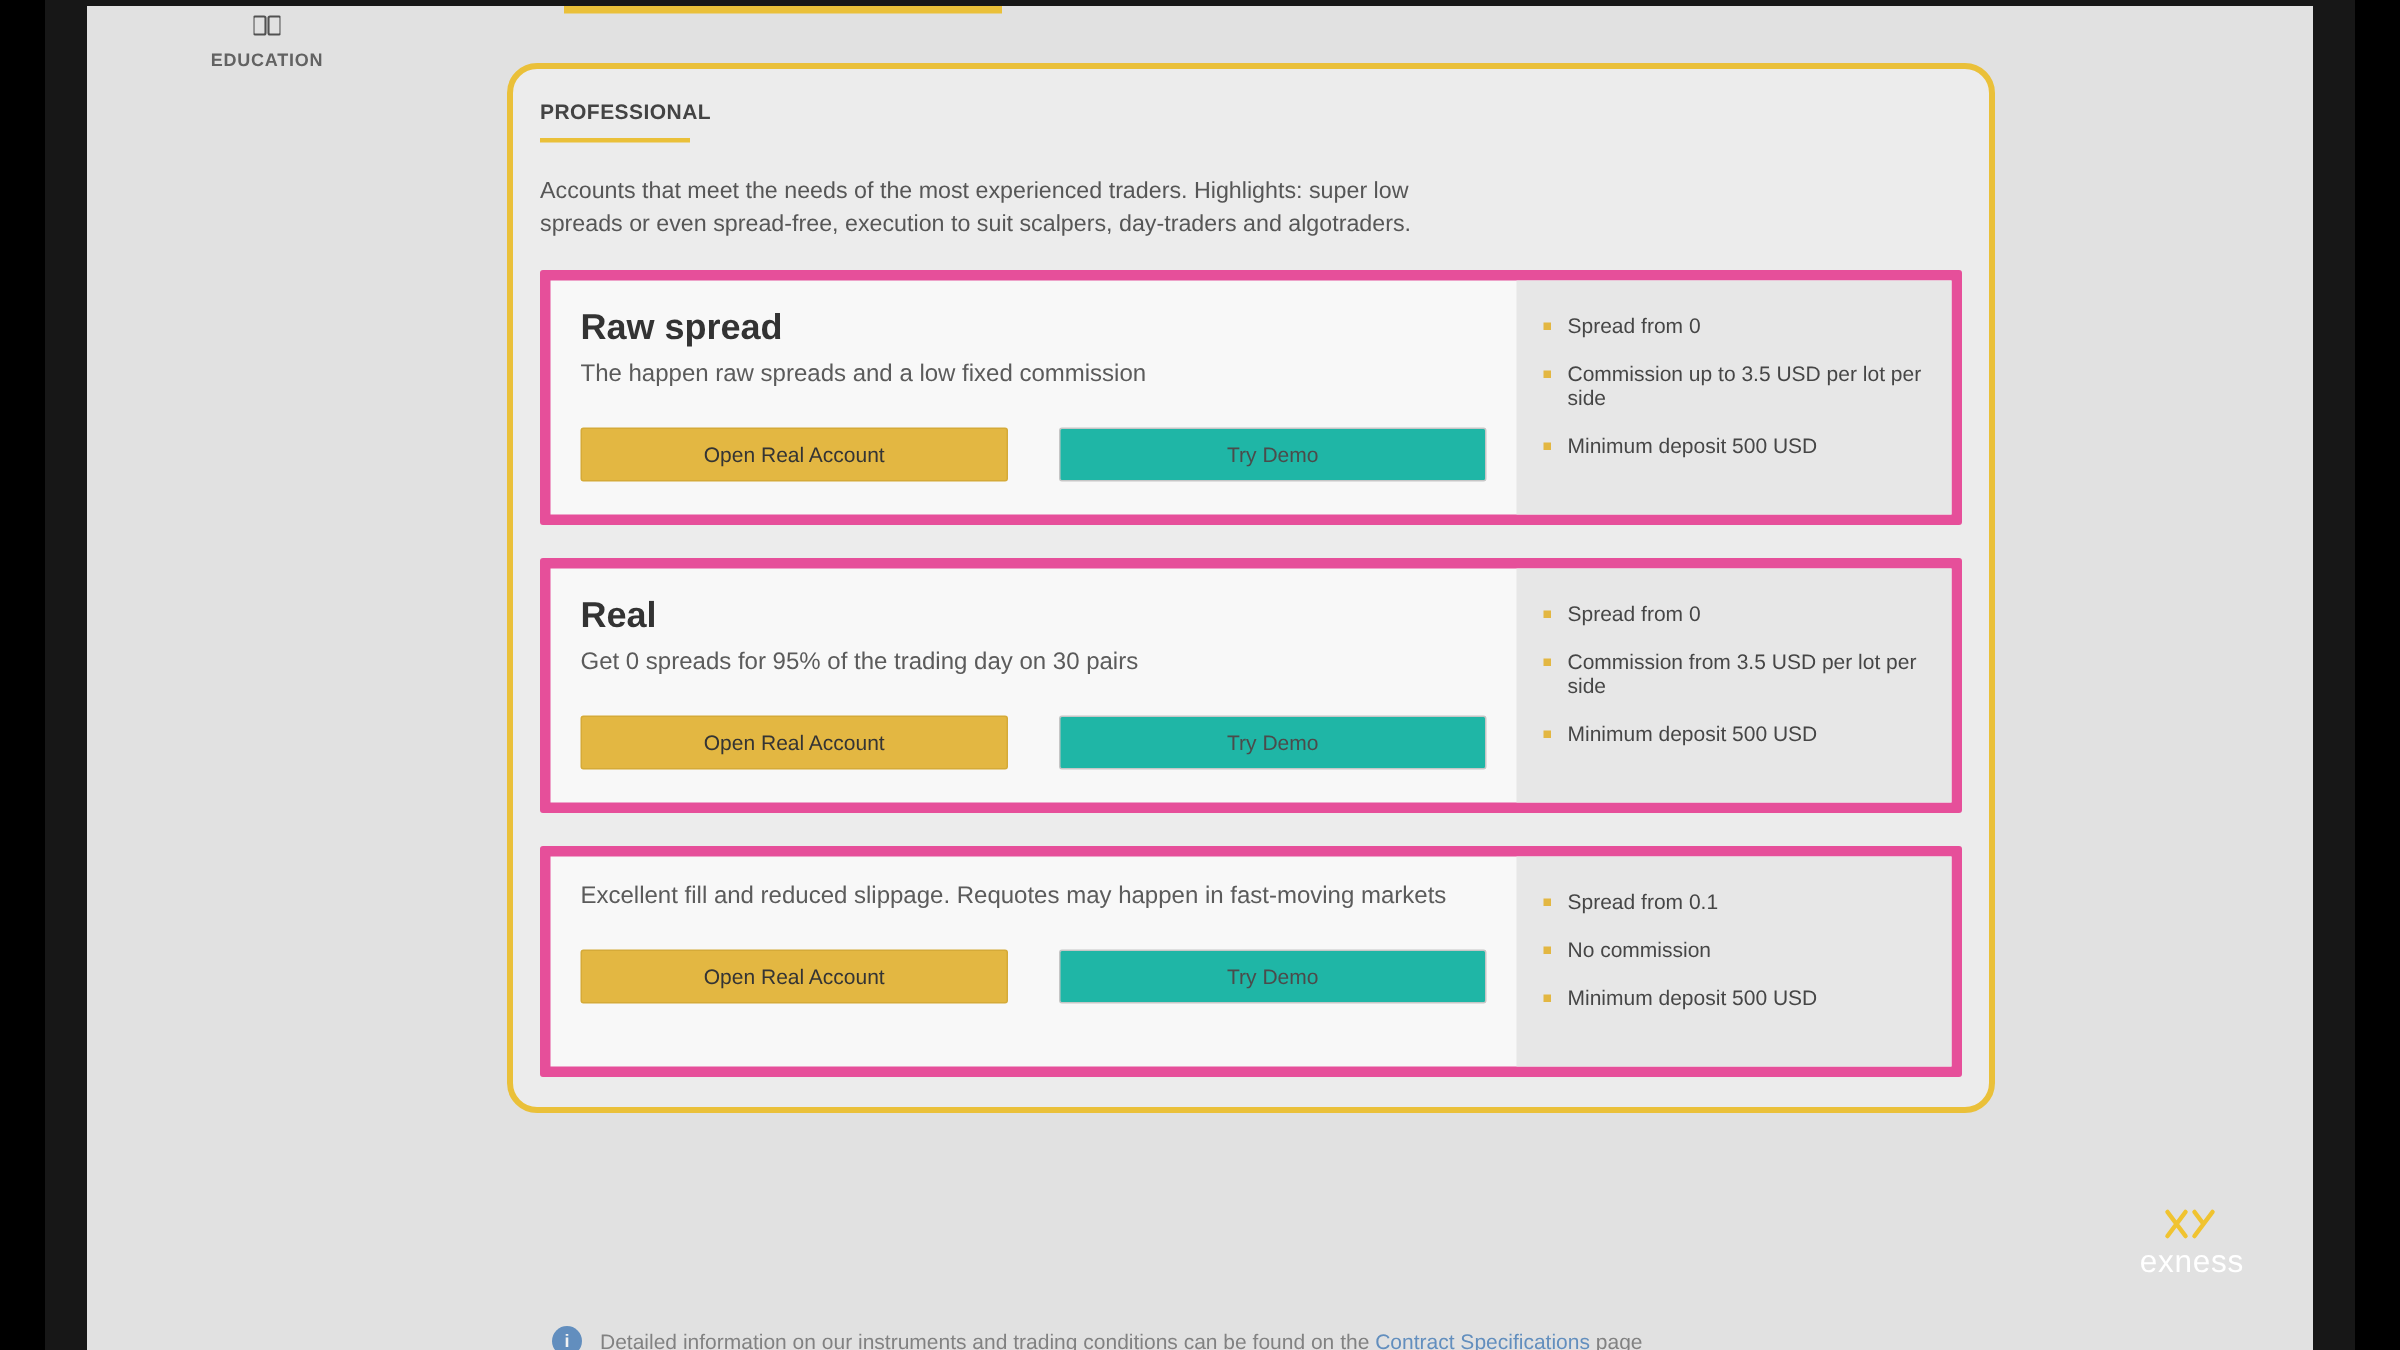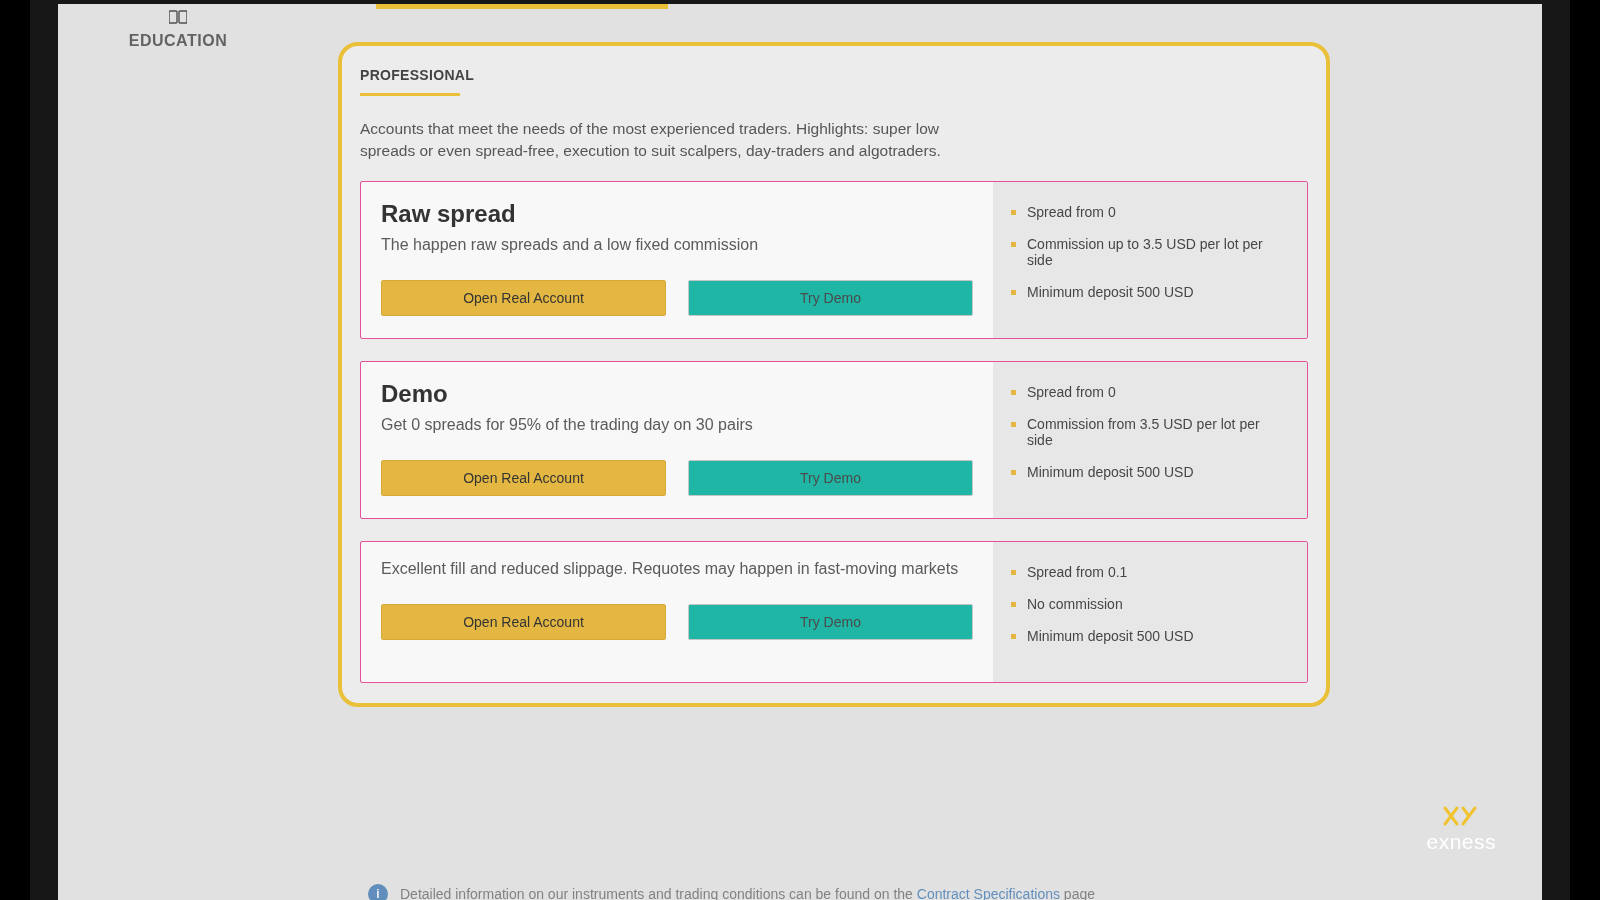--- a/index.html
+++ b/index.html
@@ -32,21 +32,21 @@
     display: flex;
     flex-direction: column;
     align-items: center;
     padding-top: 2px;
   }
   .sidebar-item {
     width: 100%;
     text-align: center;
     padding: 4px 16px 14px;
     color: #5d5d5d;
-    font-size: 16px;
+    font-size: 12px;
     font-weight: 600;
     letter-spacing: .5px;
     cursor: pointer;
   }
   .sidebar-item .icon { font-size: 16px; color: #4a4a4a; display:block; margin-bottom:4px; }
   .content-bg {
     position: absolute;
     left: 240px; top: 0; right: 0; bottom: 0;
     background: #e7e7e7;
   }
@@ -81,21 +81,21 @@
   .modal-desc {
     color: #505050;
     font-size: 15.5px;
     line-height: 1.45;
     padding: 14px 40px 18px 18px;
     max-width: 680px;
   }
   .cards { padding: 0 18px; }
   .card {
     background: #fff;
-    border: 1px solid #ec4899;
+    border: 7px solid #ec4899;
     border-radius: 2px;
     margin-bottom: 22px;
     display: flex;
   }
   .card-left {
     flex: 1;
     padding: 18px 20px 20px 20px;
   }
   .card-right {
     width: 320px;
@@ -106,21 +106,21 @@
     font-size: 24px;
     font-weight: 700;
     color: #2a2a2a;
     margin-bottom: 8px;
   }
   .card-sub {
     font-size: 16px;
     color: #555;
     margin-bottom: 26px;
   }
-  .card-actions { display: flex; gap: 22px; }
+  .card-actions { display: flex; gap: 34px; }
   .btn {
     width: 285px;
     height: 36px;
     display: flex;
     align-items: center;
     justify-content: center;
     font-size: 14px;
     cursor: pointer;
     border-radius: 2px;
   }
@@ -226,21 +226,21 @@
             <ul class="feat-list">
               <li class="feat-item">Spread from 0</li>
               <li class="feat-item">Commission up to 3.5 USD per lot per side</li>
               <li class="feat-item">Minimum deposit 500 USD</li>
             </ul>
           </div>
         </div>
 
         <div class="card">
           <div class="card-left">
-            <div class="card-title">Demo</div>
+            <div class="card-title">Real</div>
             <div class="card-sub">Get 0 spreads for 95% of the trading day on 30 pairs</div>
             <div class="card-actions">
               <div class="btn btn-primary">Open Real Account</div>
               <div class="btn btn-secondary">Try Demo</div>
             </div>
           </div>
           <div class="card-right">
             <ul class="feat-list">
               <li class="feat-item">Spread from 0</li>
               <li class="feat-item">Commission from 3.5 USD per lot per side</li>

